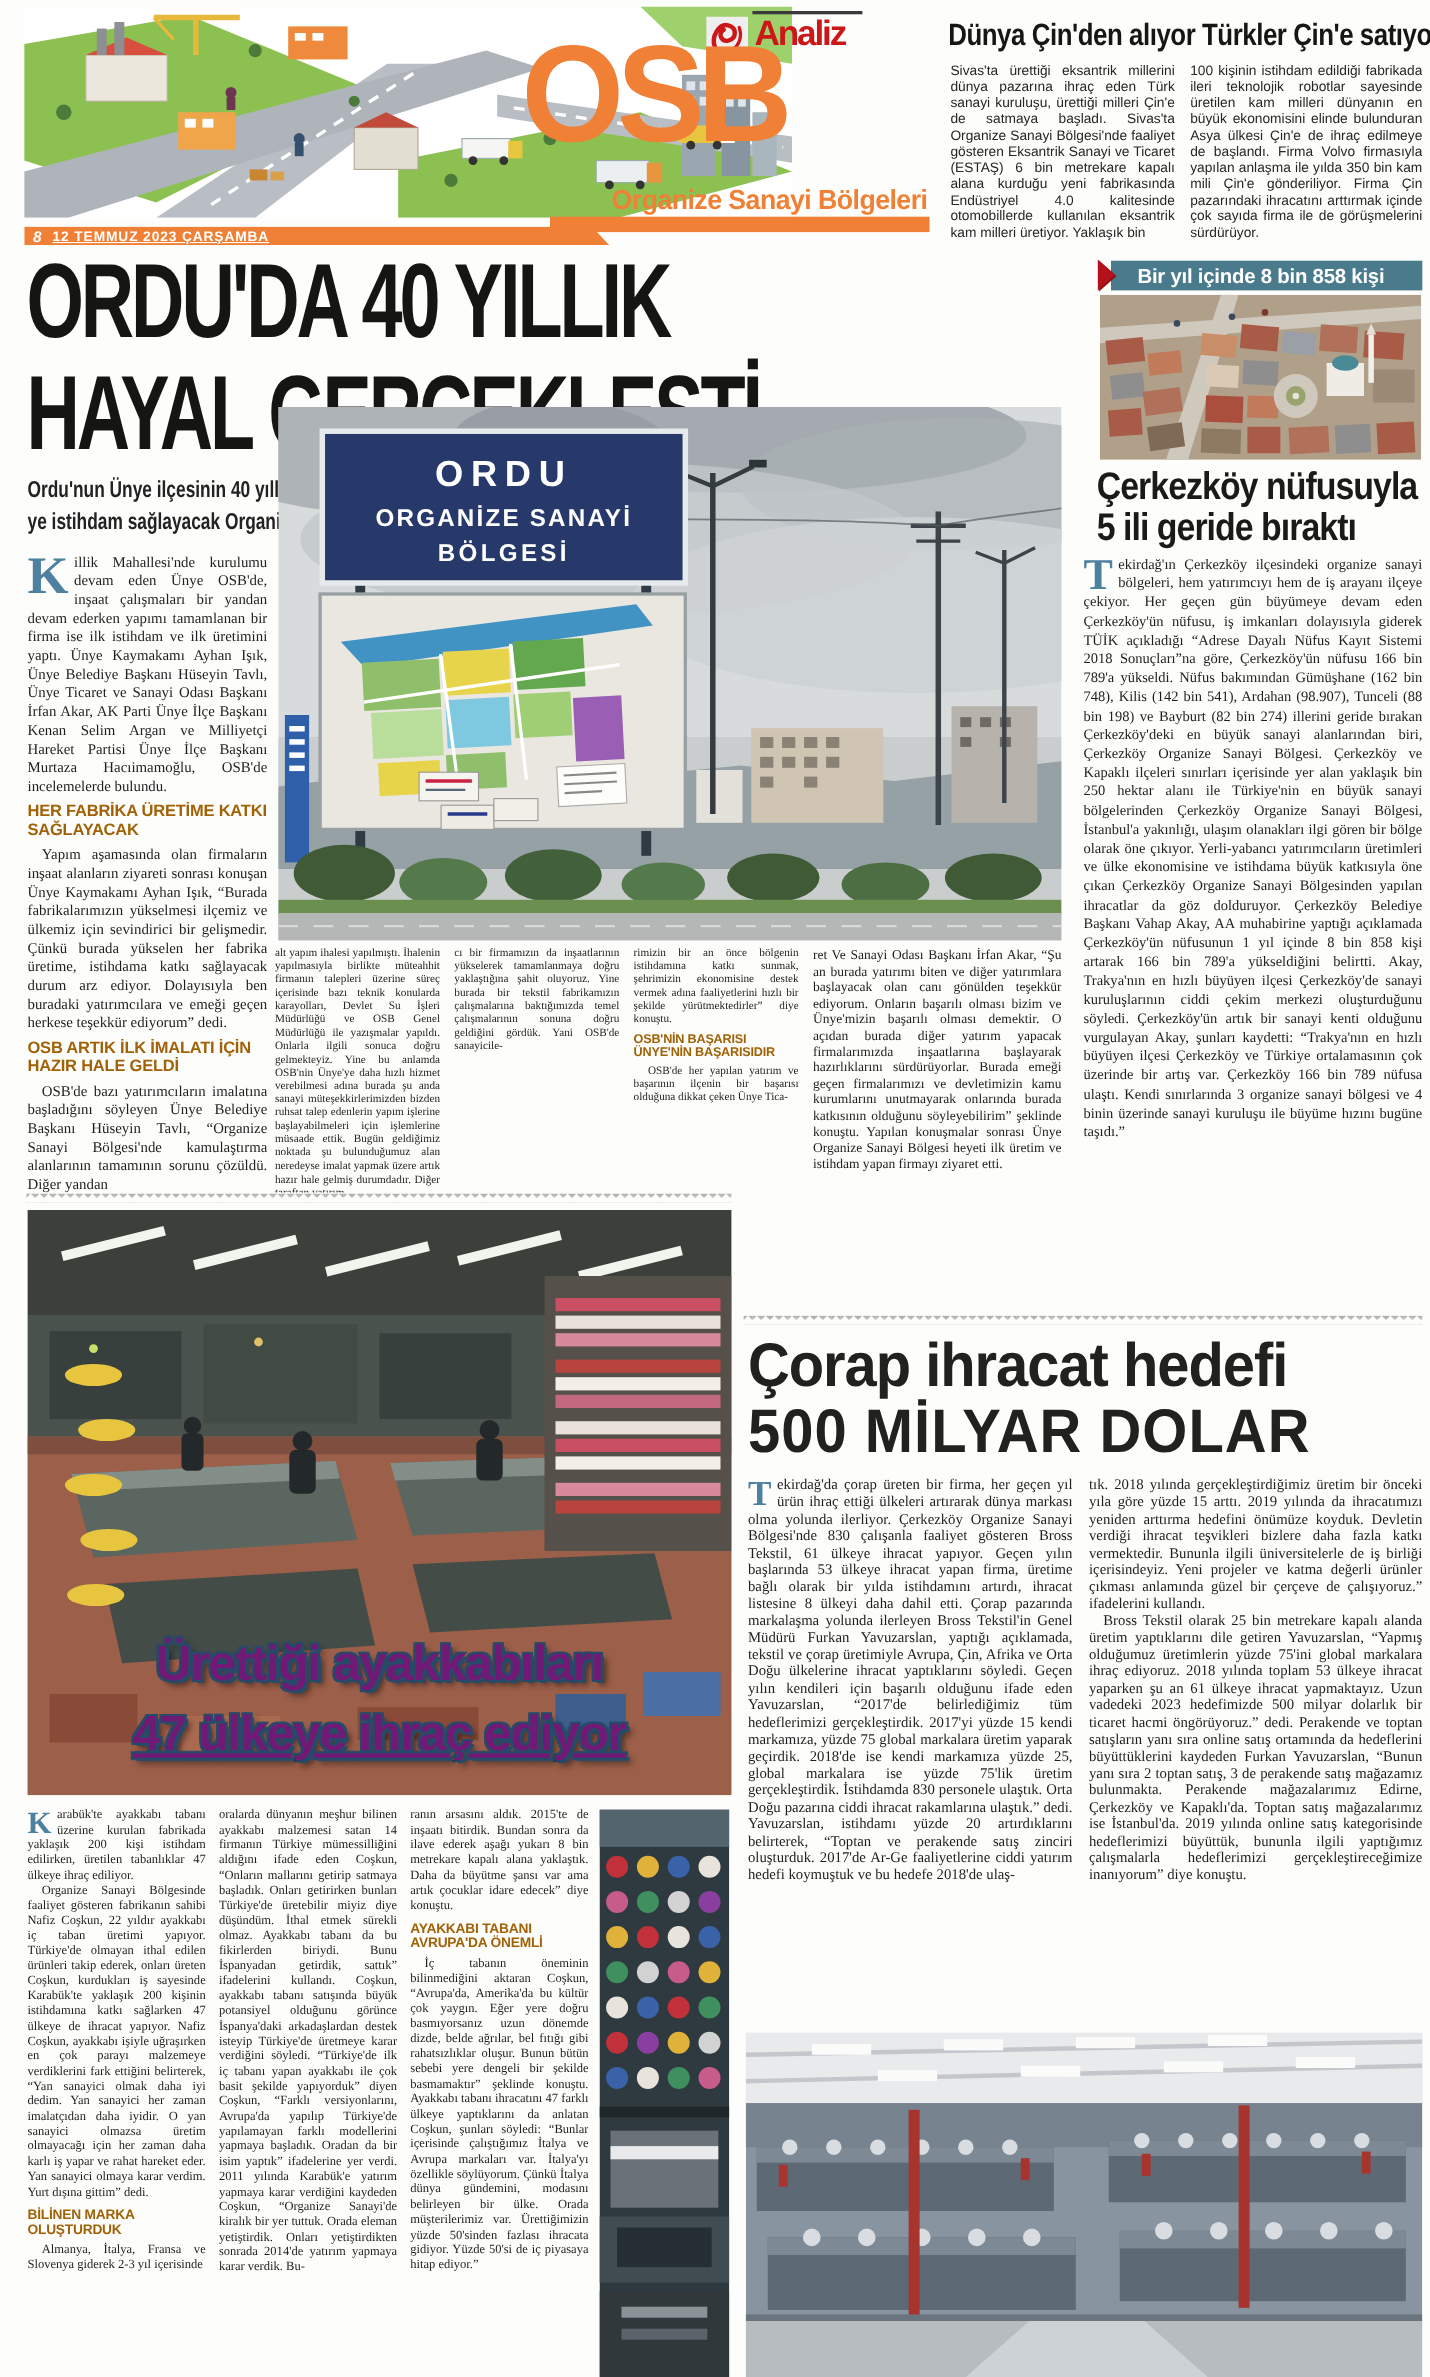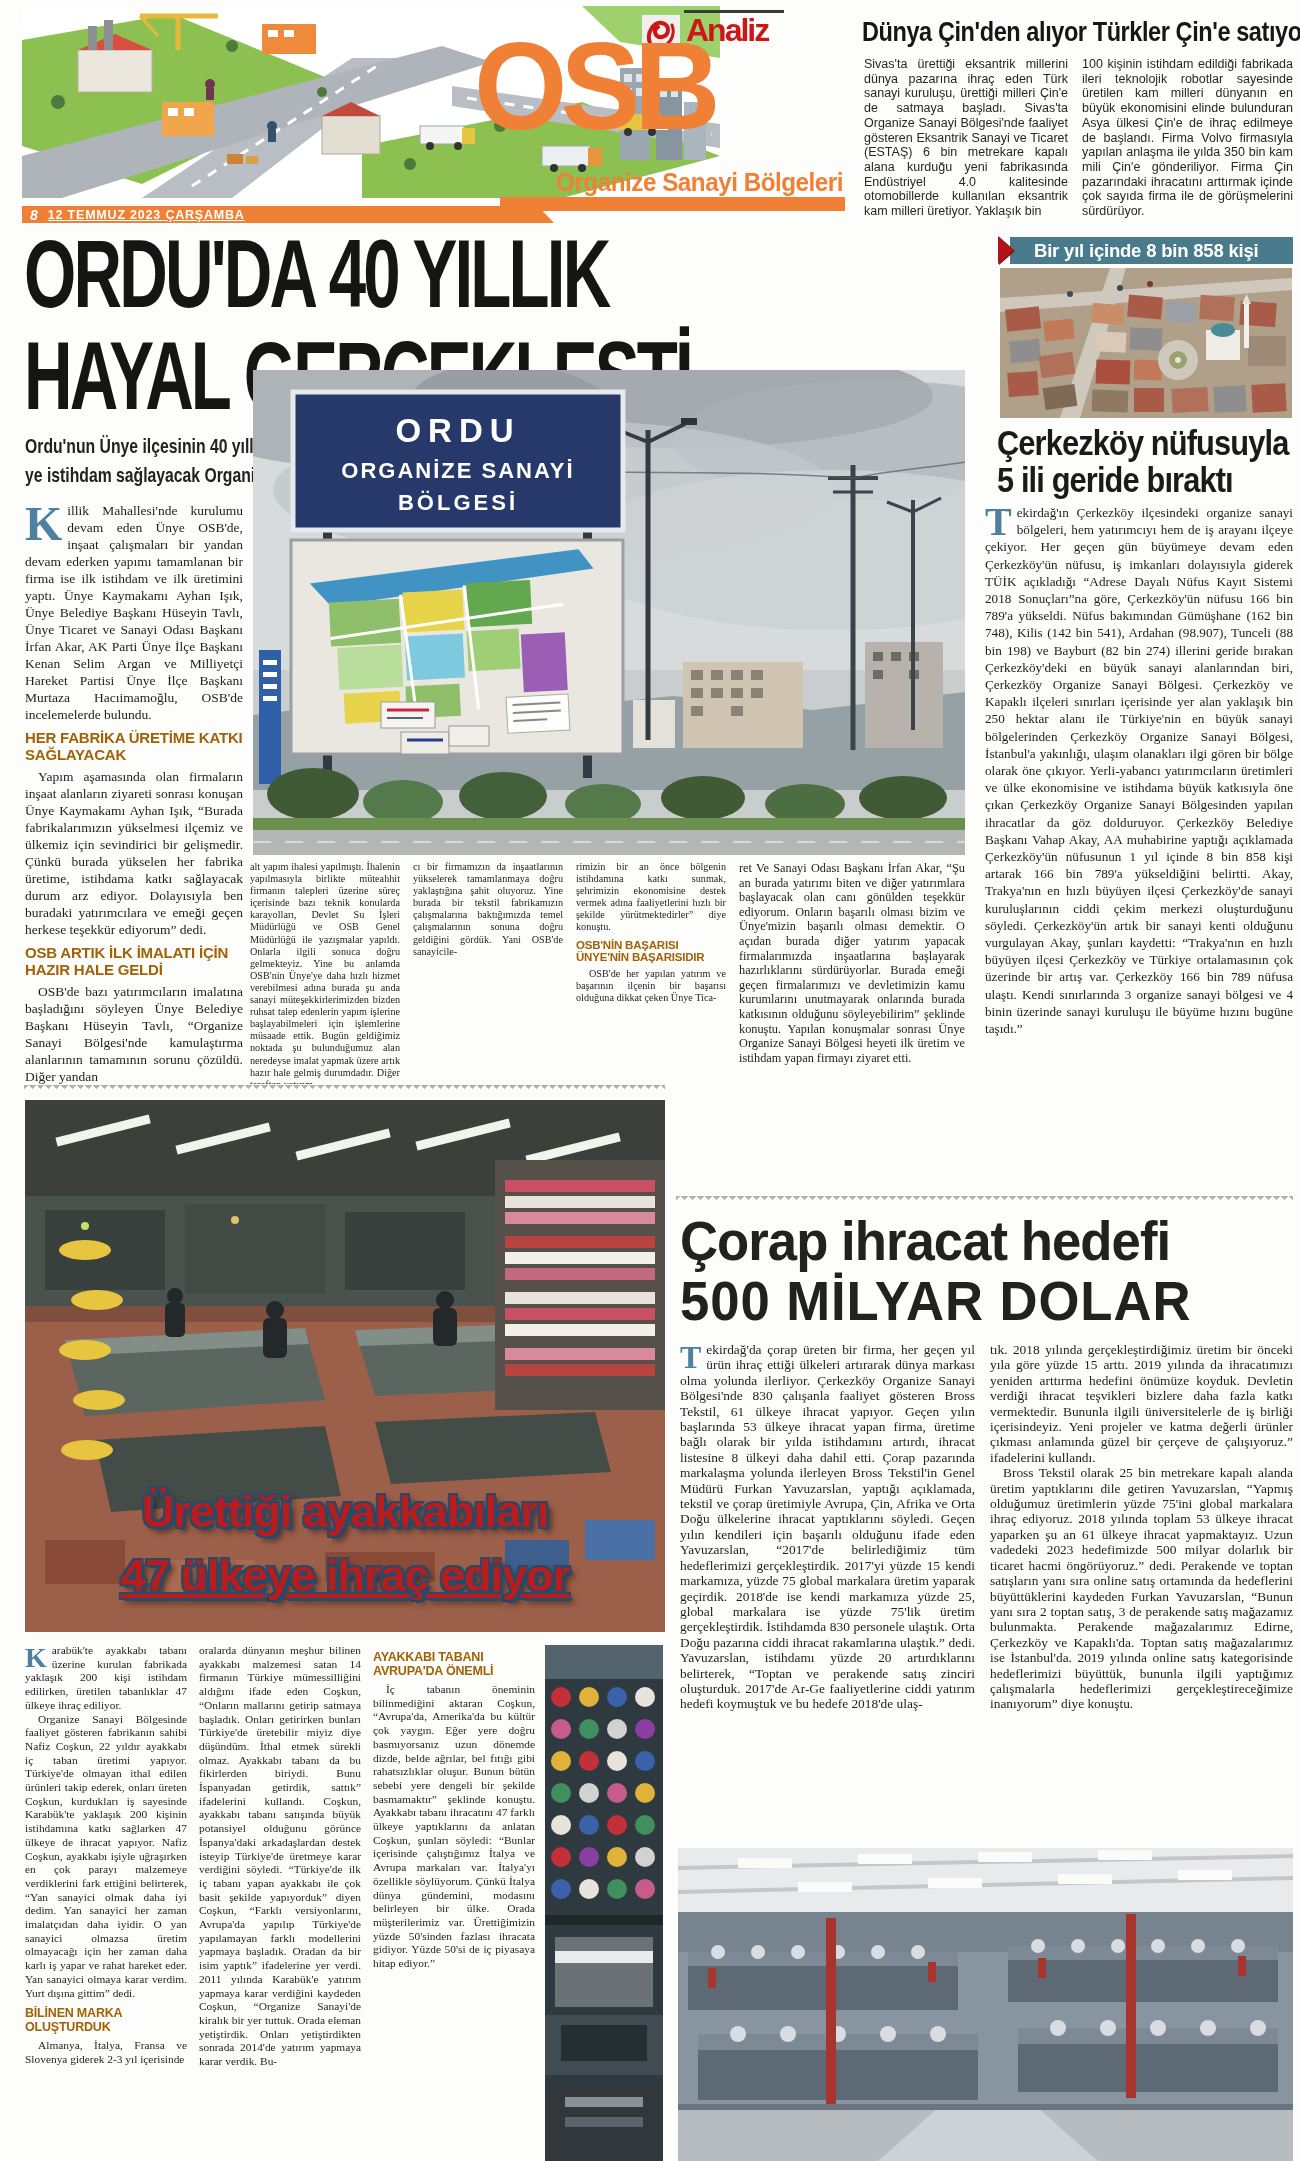--- a/index.html
+++ b/index.html
@@ -33,21 +33,21 @@
   
   #badge{display:flex;align-items:center;}
   #badge .arrow{width:0;height:0;border-top:14px solid transparent;border-bottom:14px solid transparent;
                 border-left:16px solid #b3121a;margin-right:-4px;filter:drop-shadow(1px 1px 0 #7e0d12);}
   #badge .bar{background:#4a7b8c;color:#fff;font-weight:700;font-size:18.5px;letter-spacing:-.2px;
               height:27px;line-height:27px;flex:1;padding-left:24px;}
   .zig{background:
      linear-gradient(135deg,#b1b1b1 25%,transparent 25%) 0 0/8px 8px,
      linear-gradient(225deg,#b1b1b1 25%,transparent 25%) 0 0/8px 8px;}
   
-  .ovl{position:absolute;left:0;width:100%;text-align:center;font-weight:900;color:#b91c1c;
+  .ovl{position:absolute;left:0;width:100%;text-align:center;font-weight:900;color:#701a75;
        font-size:45px;line-height:60px;letter-spacing:-1px;white-space:nowrap;
        text-shadow:-2px -2px 0 #274a68,2px -2px 0 #274a68,-2px 2px 0 #274a68,3px 3px 0 #274a68,5px 5px 6px rgba(0,0,0,.55);}
   svg{display:block;}
 </style>
 </head>
 <body>
 
 <div id="page">
 
   <div class="abs" style="left:22px;top:6px;width:698px;height:192px;">
@@ -400,20 +400,21 @@
   <div class="abs bodyS" style="left:25px;top:1644px;width:162px;height:517px;font-size:11.4px;line-height:13.7px;">
     <p class="np"><span class="dc" style="font-size:28px;line-height:23px;">K</span><span>arabük'te ayakkabı tabanı üzerine kurulan fabrikada yaklaşık 200 kişi istihdam edilirken, üretilen tabanlıklar 47 ülkeye ihraç ediliyor.</span></p>
     <p>Organize Sanayi Bölgesinde faaliyet gösteren fabrikanın sahibi Nafiz Coşkun, 22 yıldır ayakkabı iç taban üretimi yapıyor. Türkiye'de olmayan ithal edilen ürünleri takip ederek, onları üreten Coşkun, kurdukları iş sayesinde Karabük'te yaklaşık 200 kişinin istihdamına katkı sağlarken 47 ülkeye de ihracat yapıyor. Nafiz Coşkun, ayakkabı işiyle uğraşırken en çok parayı malzemeye verdiklerini fark ettiğini belirterek, “Yan sanayici olmak daha iyi dedim. Yan sanayici her zaman imalatçıdan daha iyidir. O yan sanayici olmazsa üretim olmayacağı için her zaman daha karlı iş yapar ve rahat hareket eder. Yan sanayici olmaya karar verdim. Yurt dışına gittim” dedi.</p>
     <p class="sub" style="font-size:12.5px;line-height:13.5px;">BİLİNEN MARKA OLUŞTURDUK</p>
     <p>Almanya, İtalya, Fransa ve Slovenya giderek 2-3 yıl içerisinde</p>
   </div>
   <div class="abs bodyS" style="left:199px;top:1644px;width:162px;height:517px;font-size:11.4px;line-height:13.7px;">
     <p class="np">oralarda dünyanın meşhur bilinen ayakkabı malzemesi satan 14 firmanın Türkiye mümessilliğini aldığını ifade eden Coşkun, “Onların mallarını getirip satmaya başladık. Onları getirirken bunları Türkiye'de üretebilir miyiz diye düşündüm. İthal etmek sürekli olmaz. Ayakkabı tabanı da bu fikirlerden biriydi. Bunu İspanyadan getirdik, sattık” ifadelerini kullandı. Coşkun, ayakkabı tabanı satışında büyük potansiyel olduğunu görünce İspanya'daki arkadaşlardan destek isteyip Türkiye'de üretmeye karar verdiğini söyledi. “Türkiye'de ilk iç tabanı yapan ayakkabı ile çok basit şekilde yapıyorduk” diyen Coşkun, “Farklı versiyonlarını, Avrupa'da yapılıp Türkiye'de yapılamayan farklı modellerini yapmaya başladık. Oradan da bir isim yaptık” ifadelerine yer verdi. 2011 yılında Karabük'e yatırım yapmaya karar verdiğini kaydeden Coşkun, “Organize Sanayi'de kiralık bir yer tuttuk. Orada eleman yetiştirdik. Onları yetiştirdikten sonrada 2014'de yatırım yapmaya karar verdik. Bu-</p>
   </div>
   <div class="abs bodyS" style="left:373px;top:1644px;width:162px;height:517px;font-size:11.4px;line-height:13.7px;">
+    <p class="np">ranın arsasını aldık. 2015'te de inşaatı bitirdik. Bundan sonra da ilave ederek aşağı yukarı 8 bin metrekare kapalı alana yaklaştık. Daha da büyütme şansı var ama artık çocuklar idare edecek” diye konuştu.</p>
     <p class="sub" style="font-size:12.5px;line-height:13.5px;">AYAKKABI TABANI AVRUPA'DA ÖNEMLİ</p>
     <p>İç tabanın öneminin bilinmediğini aktaran Coşkun, “Avrupa'da, Amerika'da bu kültür çok yaygın. Eğer yere doğru basmıyorsanız uzun dönemde dizde, belde ağrılar, bel fıtığı gibi rahatsızlıklar oluşur. Bunun bütün sebebi yere dengeli bir şekilde basmamaktır” şeklinde konuştu. Ayakkabı tabanı ihracatını 47 farklı ülkeye yaptıklarını da anlatan Coşkun, şunları söyledi: “Bunlar içerisinde çalıştığımız İtalya ve Avrupa markaları var. İtalya'yı özellikle söylüyorum. Çünkü İtalya dünya gündemini, modasını belirleyen bir ülke. Orada müşterilerimiz var. Ürettiğimizin yüzde 50'sinden fazlası ihracata gidiyor. Yüzde 50'si de iç piyasaya hitap ediyor.”</p>
   </div>
 
   <div class="abs" style="left:545px;top:1645px;width:118px;height:516px;">
     <svg width="118" height="516" viewBox="0 0 118 516" preserveAspectRatio="none">
       <rect width="118" height="516" fill="#2e3a40"></rect>
       <rect x="0" y="0" width="118" height="34" fill="#53646c"></rect>
       <g>
         <circle cx="16" cy="52" r="10" fill="#c2303a"></circle>

